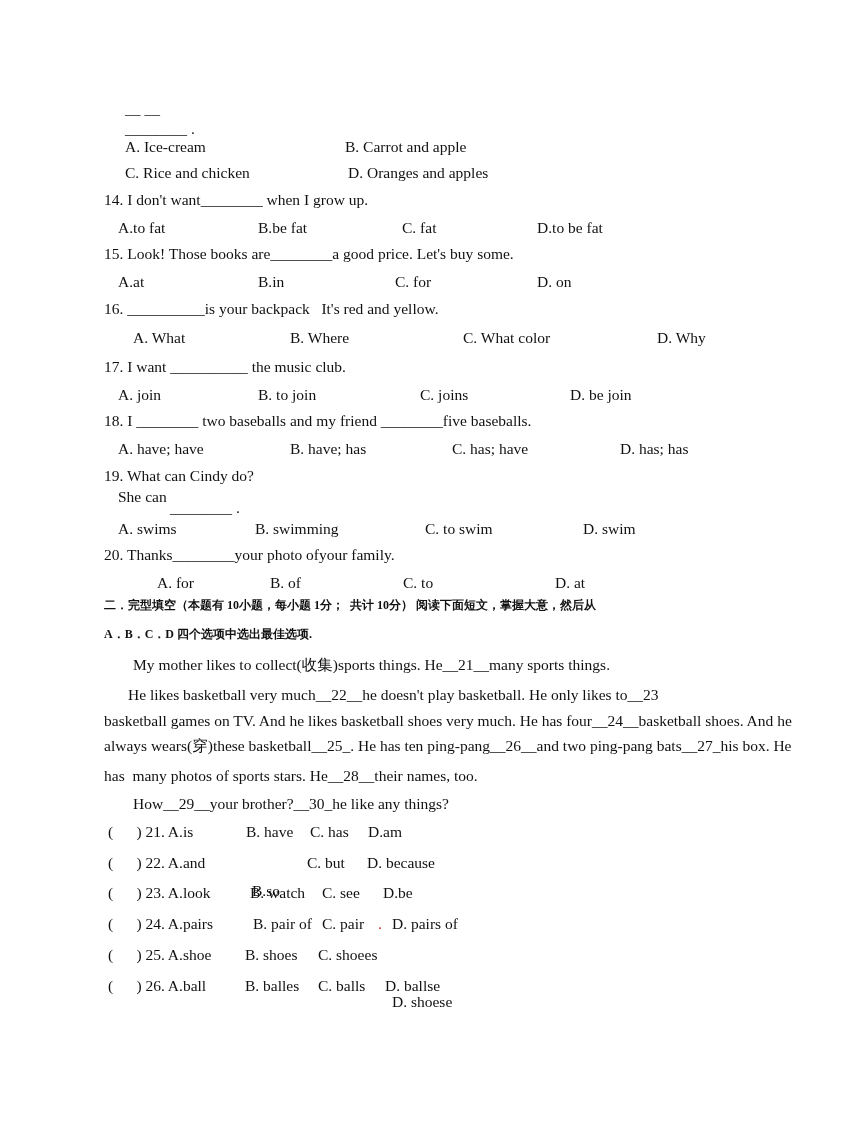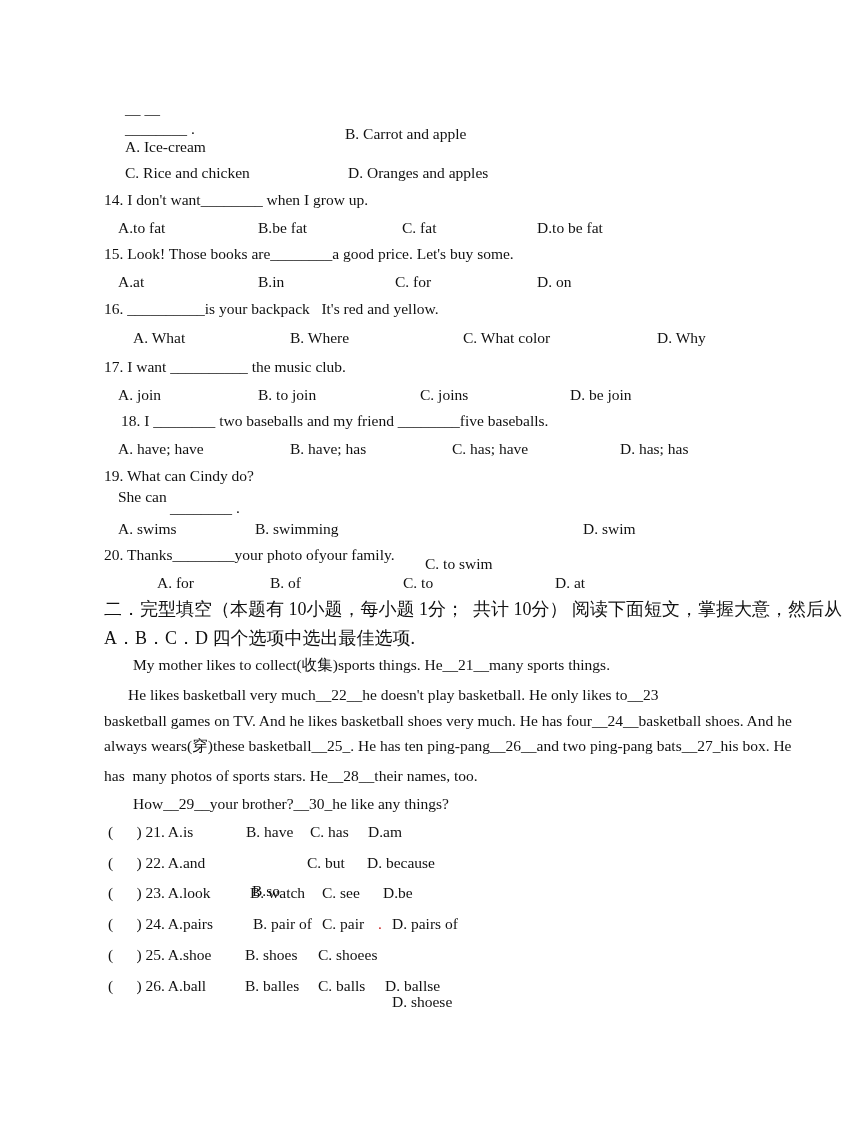--- a/index.html
+++ b/index.html
@@ -16,32 +16,32 @@
     color: #111111;
     overflow: hidden;
   }
   .seg {
     position: absolute;
     white-space: pre;
     font-size: 15.5px;
     line-height: 1.25;
   }
   .seg.bold {
-    font-weight: normal;
-    font-size: 18px;
+    font-weight: bold;
+    font-size: 12px;
   }
 </style>
 </head>
 <body>
 
 <div class="page">
     <span class="seg" style="left: 125px; top: 104px;">— —</span>
     <span class="seg" style="left: 125px; top: 119px;">________ .</span>
     <span class="seg" style="left: 125px; top: 137px;">A. Ice-cream</span>
-    <span class="seg" style="left: 345px; top: 124px;">B. Carrot and apple</span>
+    <span class="seg" style="left: 345px; top: 137px;">B. Carrot and apple</span>
     <span class="seg" style="left: 125px; top: 163px;">C. Rice and chicken</span>
     <span class="seg" style="left: 348px; top: 163px;">D. Oranges and apples</span>
     <span class="seg" style="left: 104px; top: 190px;">14. I don't want________ when I grow up.</span>
     <span class="seg" style="left: 118px; top: 218px;">A.to fat</span>
     <span class="seg" style="left: 258px; top: 218px;">B.be fat</span>
     <span class="seg" style="left: 402px; top: 218px;">C. fat</span>
     <span class="seg" style="left: 537px; top: 218px;">D.to be fat</span>
     <span class="seg" style="left: 104px; top: 244px;">15. Look! Those books are________a good price. Let's buy some.</span>
     <span class="seg" style="left: 118px; top: 272px;">A.at</span>
     <span class="seg" style="left: 258px; top: 272px;">B.in</span>
@@ -50,31 +50,31 @@
     <span class="seg" style="left: 104px; top: 299px;">16. __________is your backpack   It's red and yellow.</span>
     <span class="seg" style="left: 133px; top: 328px;">A. What</span>
     <span class="seg" style="left: 290px; top: 328px;">B. Where</span>
     <span class="seg" style="left: 463px; top: 328px;">C. What color</span>
     <span class="seg" style="left: 657px; top: 328px;">D. Why</span>
     <span class="seg" style="left: 104px; top: 357px;">17. I want __________ the music club.</span>
     <span class="seg" style="left: 118px; top: 385px;">A. join</span>
     <span class="seg" style="left: 258px; top: 385px;">B. to join</span>
     <span class="seg" style="left: 420px; top: 385px;">C. joins</span>
     <span class="seg" style="left: 570px; top: 385px;">D. be join</span>
-    <span class="seg" style="left: 121px; top: 411px; font-family: Liberation Serif, serif;">18. I ________ two baseballs and my friend ________five baseballs.</span>
+    <span class="seg" style="left: 104px; top: 411px; font-family: Liberation Serif, serif;">18. I ________ two baseballs and my friend ________five baseballs.</span>
     <span class="seg" style="left: 118px; top: 439px;">A. have; have</span>
     <span class="seg" style="left: 290px; top: 439px;">B. have; has</span>
     <span class="seg" style="left: 452px; top: 439px;">C. has; have</span>
     <span class="seg" style="left: 620px; top: 439px;">D. has; has</span>
     <span class="seg" style="left: 104px; top: 466px;">19. What can Cindy do?</span>
     <span class="seg" style="left: 118px; top: 487px;">She can</span>
     <span class="seg" style="left: 170px; top: 498px;">________ .</span>
     <span class="seg" style="left: 118px; top: 519px;">A. swims</span>
     <span class="seg" style="left: 255px; top: 519px;">B. swimming</span>
-    <span class="seg" style="left: 425px; top: 519px; margin-top: 35px;">C. to swim</span>
+    <span class="seg" style="left: 425px; top: 519px;">C. to swim</span>
     <span class="seg" style="left: 583px; top: 519px;">D. swim</span>
     <span class="seg" style="left: 104px; top: 545px;">20. Thanks________your photo ofyour family.</span>
     <span class="seg" style="left: 118px; top: 573px; margin-left: 39px;">A. for</span>
     <span class="seg" style="left: 270px; top: 573px;">B. of</span>
     <span class="seg" style="left: 403px; top: 573px; text-align: right;">C. to</span>
     <span class="seg" style="left: 555px; top: 573px;">D. at</span>
     <span class="seg bold" style="left: 104px; top: 598px;">二．完型填空（本题有 10小题，每小题 1分；  共计 10分） 阅读下面短文，掌握大意，然后从</span>
     <span class="seg bold" style="left: 104px; top: 627px;">A．B．C．D 四个选项中选出最佳选项.</span>
     <span class="seg" style="left: 133px; top: 655px;">My mother likes to collect(收集)sports things. He__21__many sports things.</span>
     <span class="seg" style="left: 128px; top: 685px;">He likes basketball very much__22__he doesn't play basketball. He only likes to__23</span>

